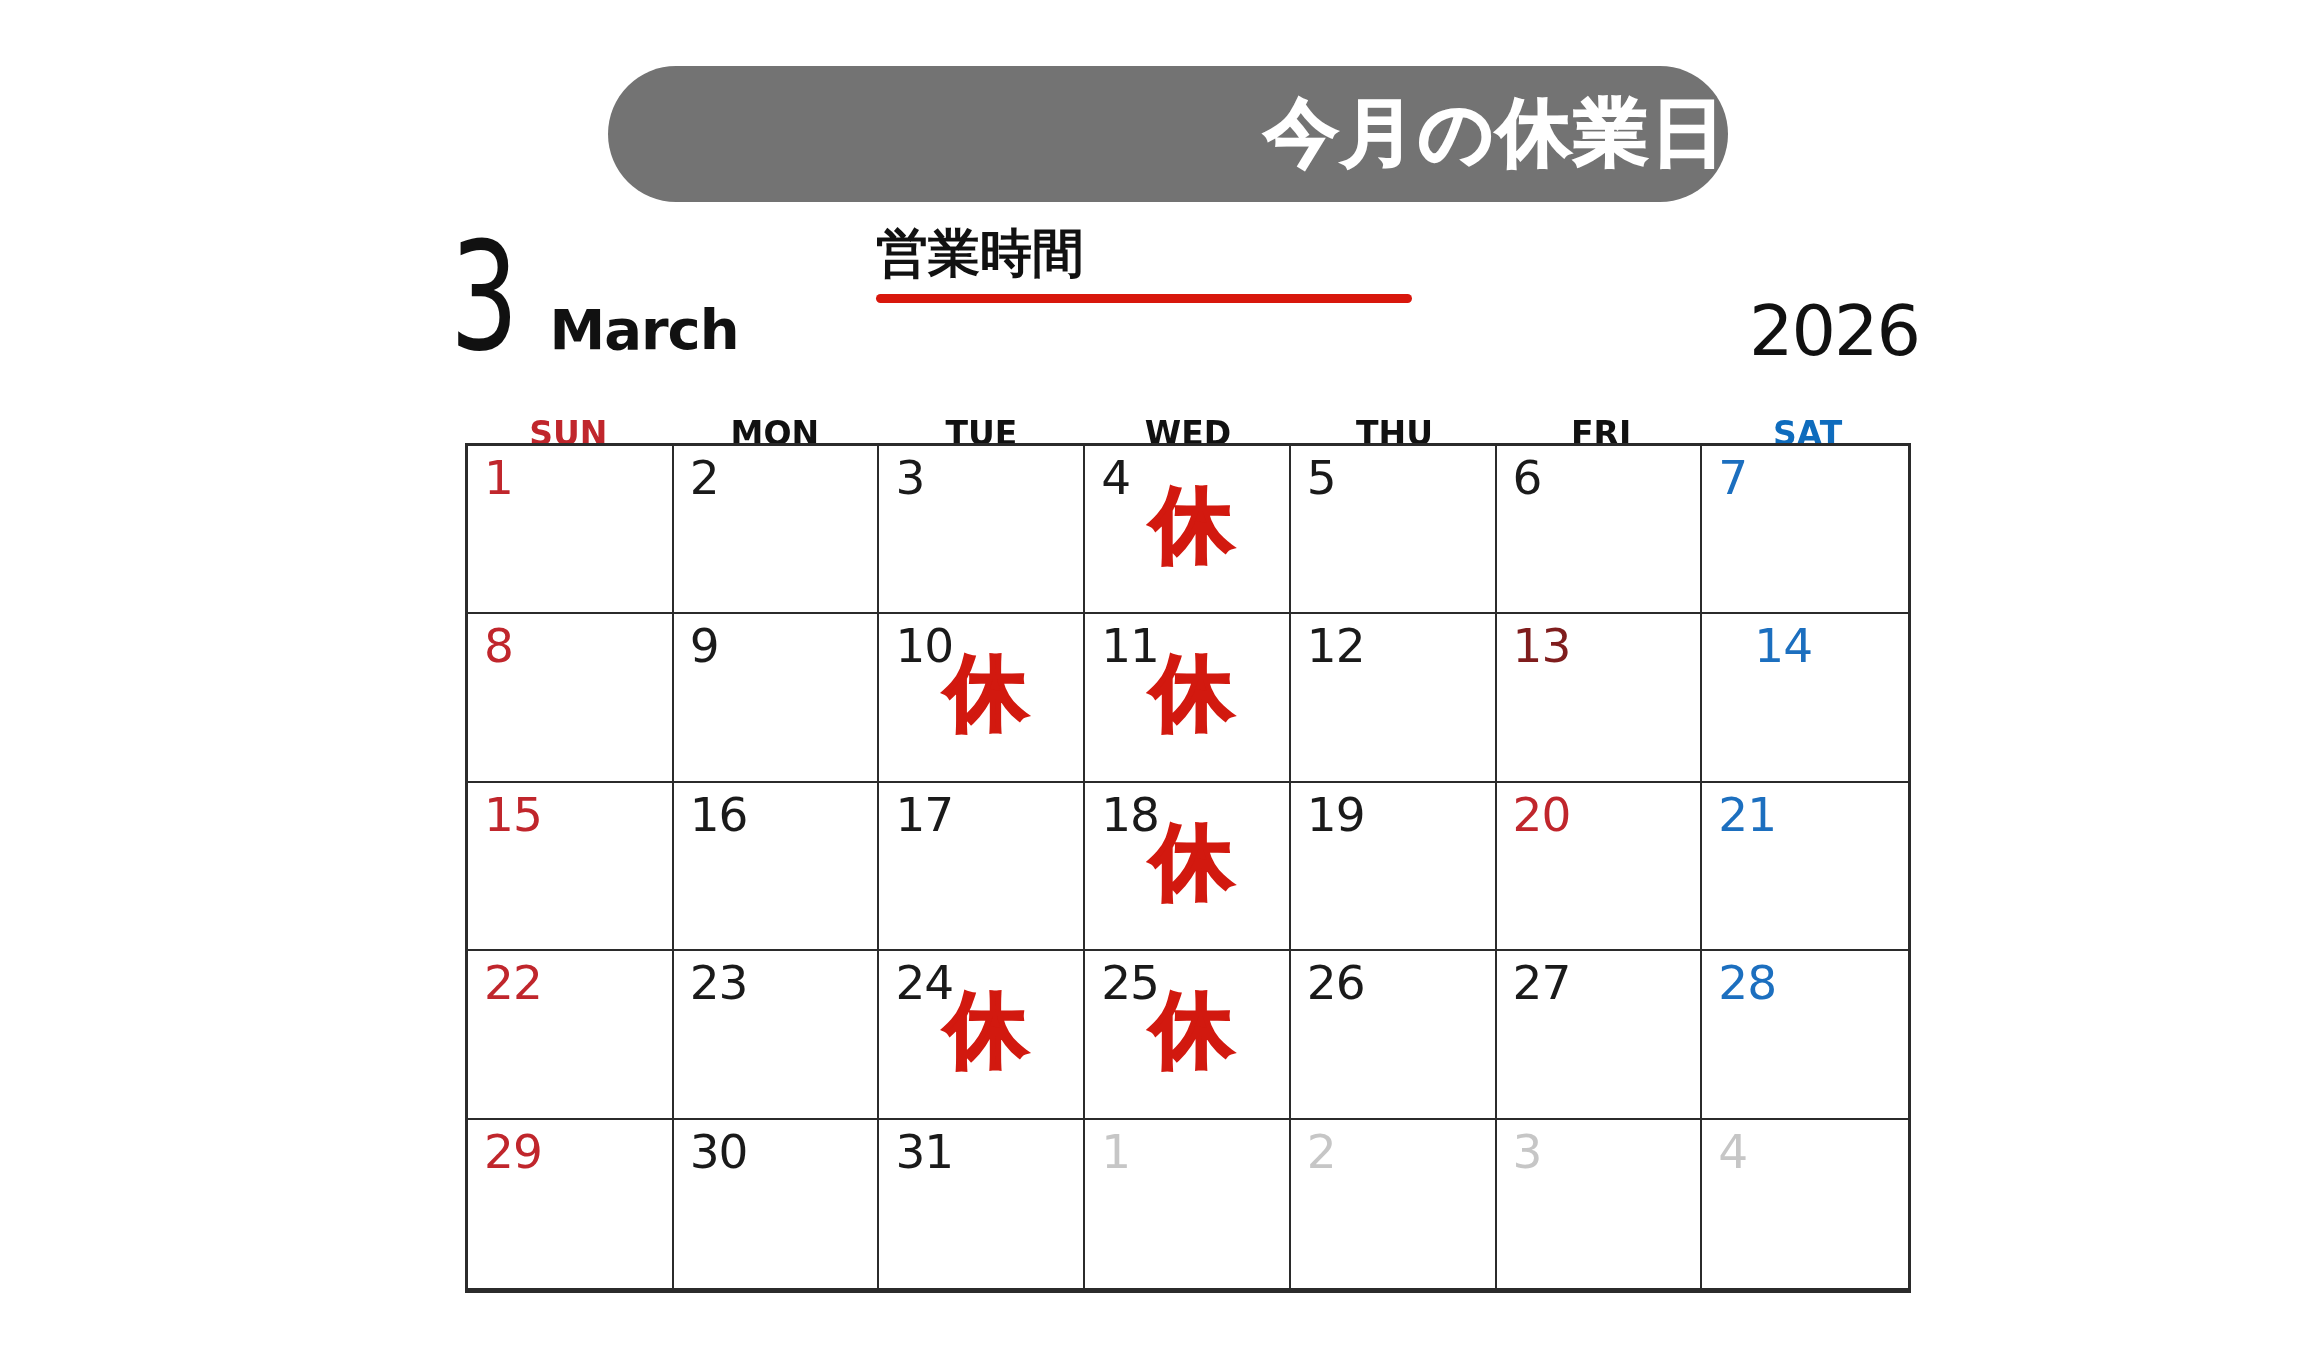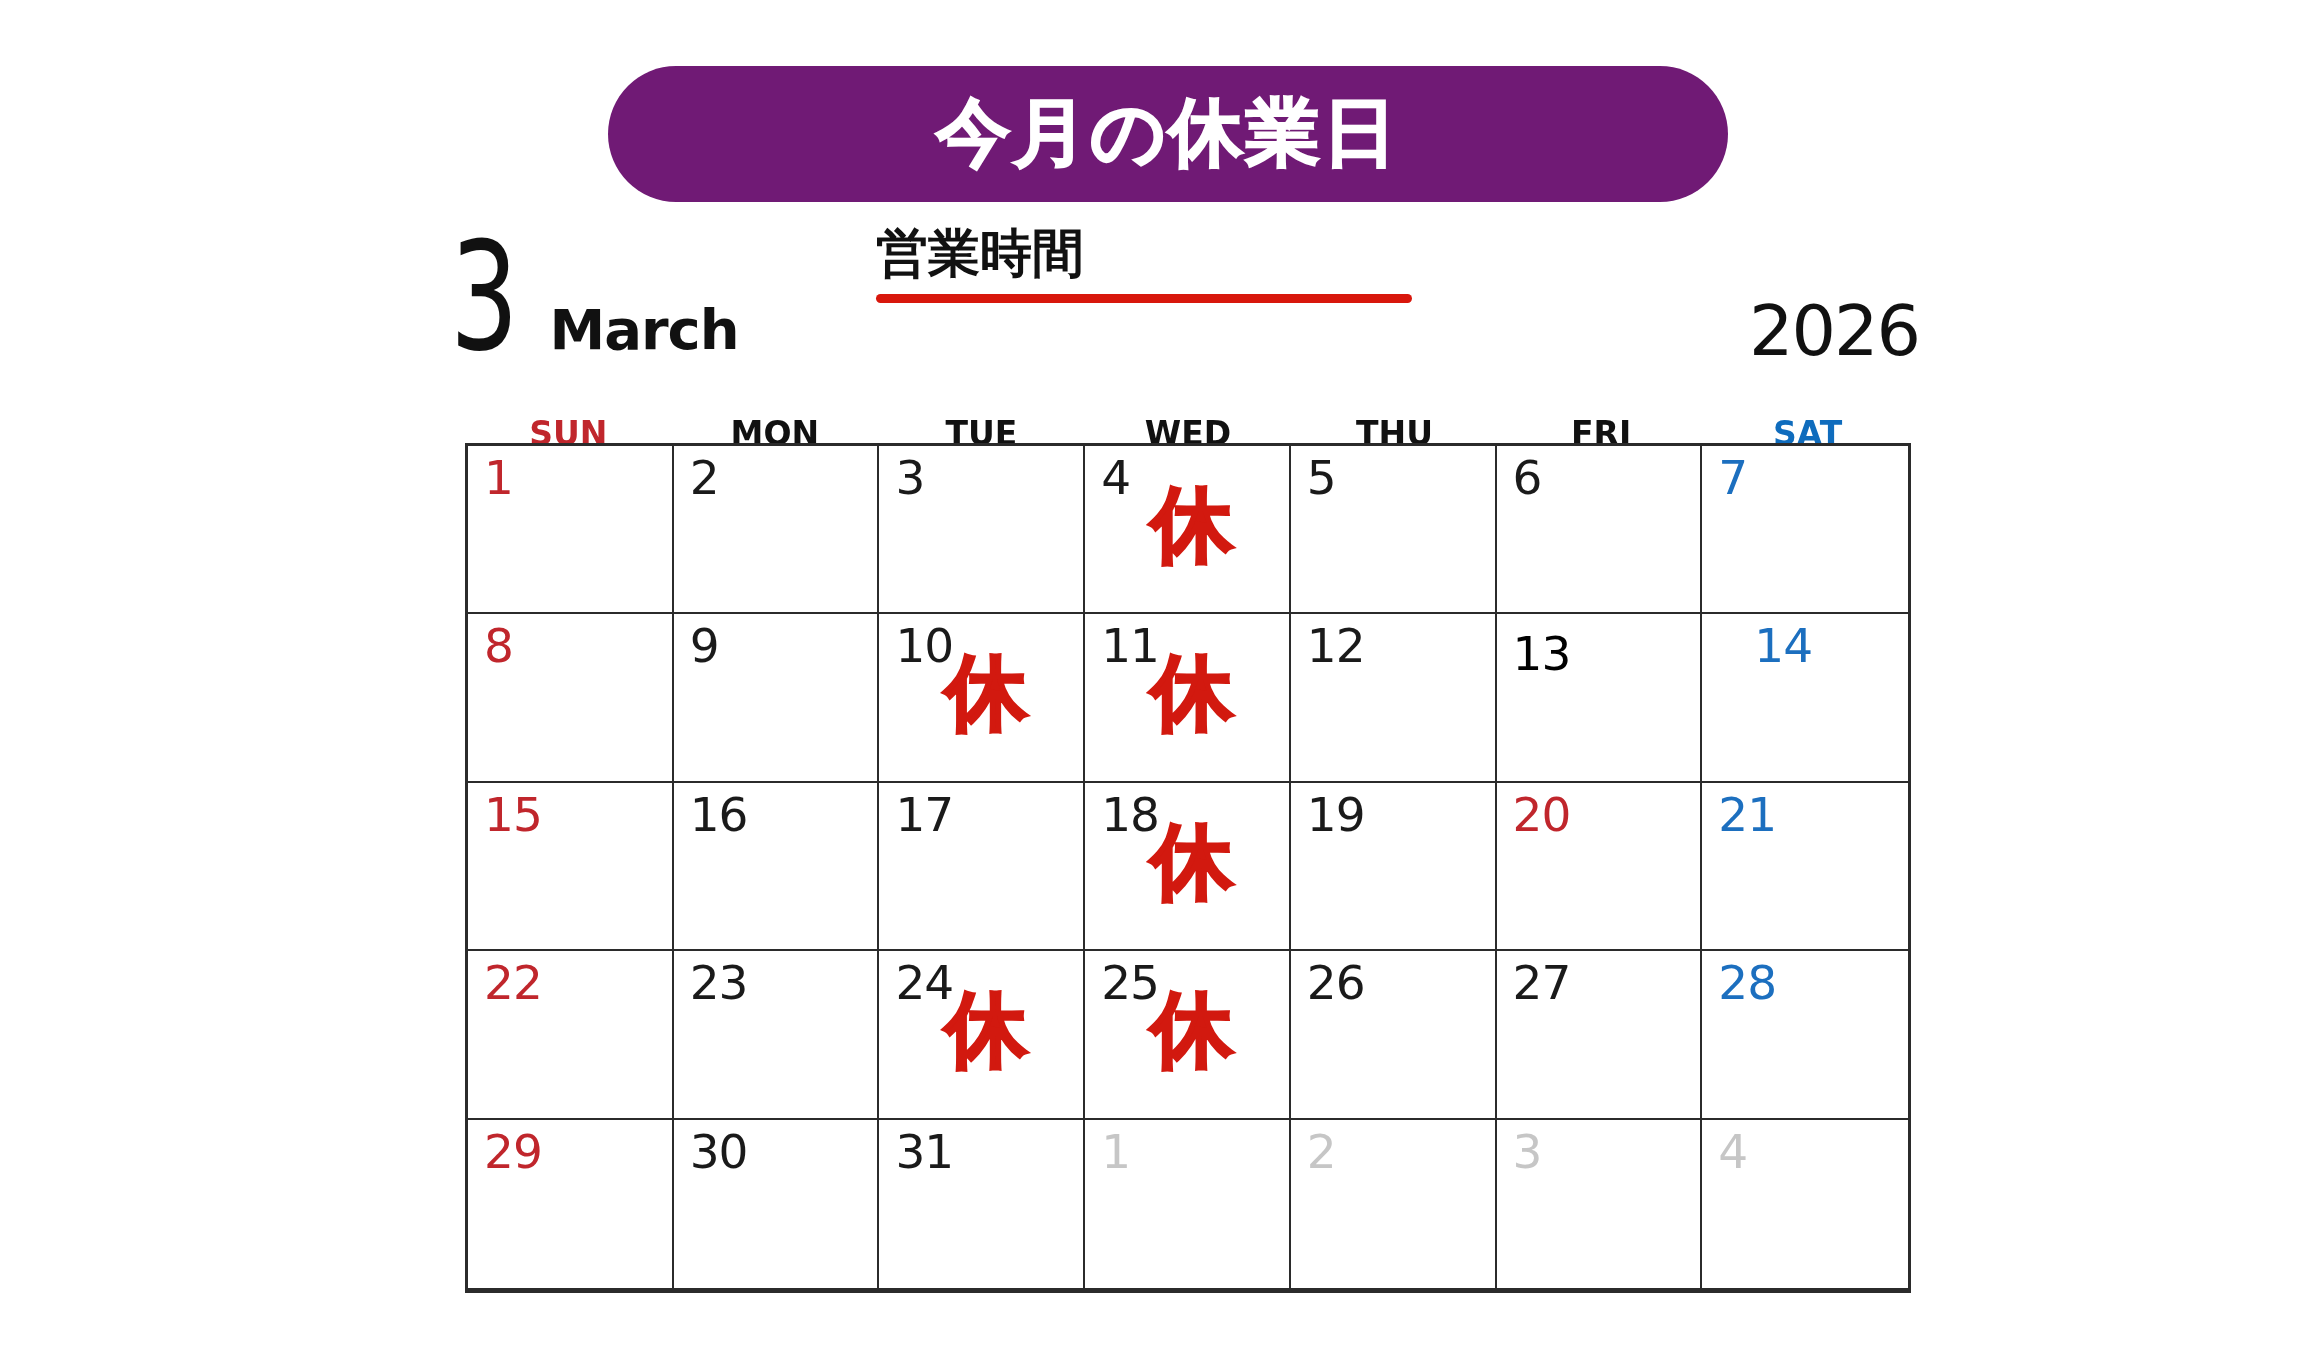--- a/index.html
+++ b/index.html
@@ -77,21 +77,21 @@
   }
   .closed-mark {
     position: absolute; left: 50%; top: 38px; transform: translateX(-44%);
     font-size: 82px; font-weight: 900; line-height: 1;
     -webkit-text-stroke: 3px currentColor;
   }
 </style>
 </head>
 <body>
 
-<div class="abs banner" style="background: #701a75;">
+<div class="abs banner" style="background: #737373; justify-content: flex-end;">
   <span class="banner-title" style="color: rgb(255, 255, 255);">今月の休業日</span>
 </div>
 
 <div class="abs hours">
   <div class="hours-line">
     <span>営業時間</span>
   </div>
   <div class="hours-underline" style="background: rgb(216, 23, 12);"></div>
 </div>
 
@@ -145,21 +145,21 @@
       <span class="closed-mark" style="color: rgb(210, 25, 15);">休</span>
     </div>
     <div class="cell">
       <span class="day-number" style="color: rgb(26, 26, 26);">11</span>
       <span class="closed-mark" style="color: rgb(210, 25, 15);">休</span>
     </div>
     <div class="cell">
       <span class="day-number" style="color: rgb(26, 26, 26);">12</span>
     </div>
     <div class="cell">
-      <span class="day-number" style="color: #000000; margin-top: 8px;">13</span>
+      <span class="day-number" style="color: #7f1d1d;">13</span>
     </div>
     <div class="cell">
       <span class="day-number" style="color: rgb(28, 111, 191); margin-left: 36px;">14</span>
     </div>
     <div class="cell">
       <span class="day-number" style="color: rgb(192, 38, 44);">15</span>
     </div>
     <div class="cell">
       <span class="day-number" style="color: rgb(26, 26, 26);">16</span>
     </div>

